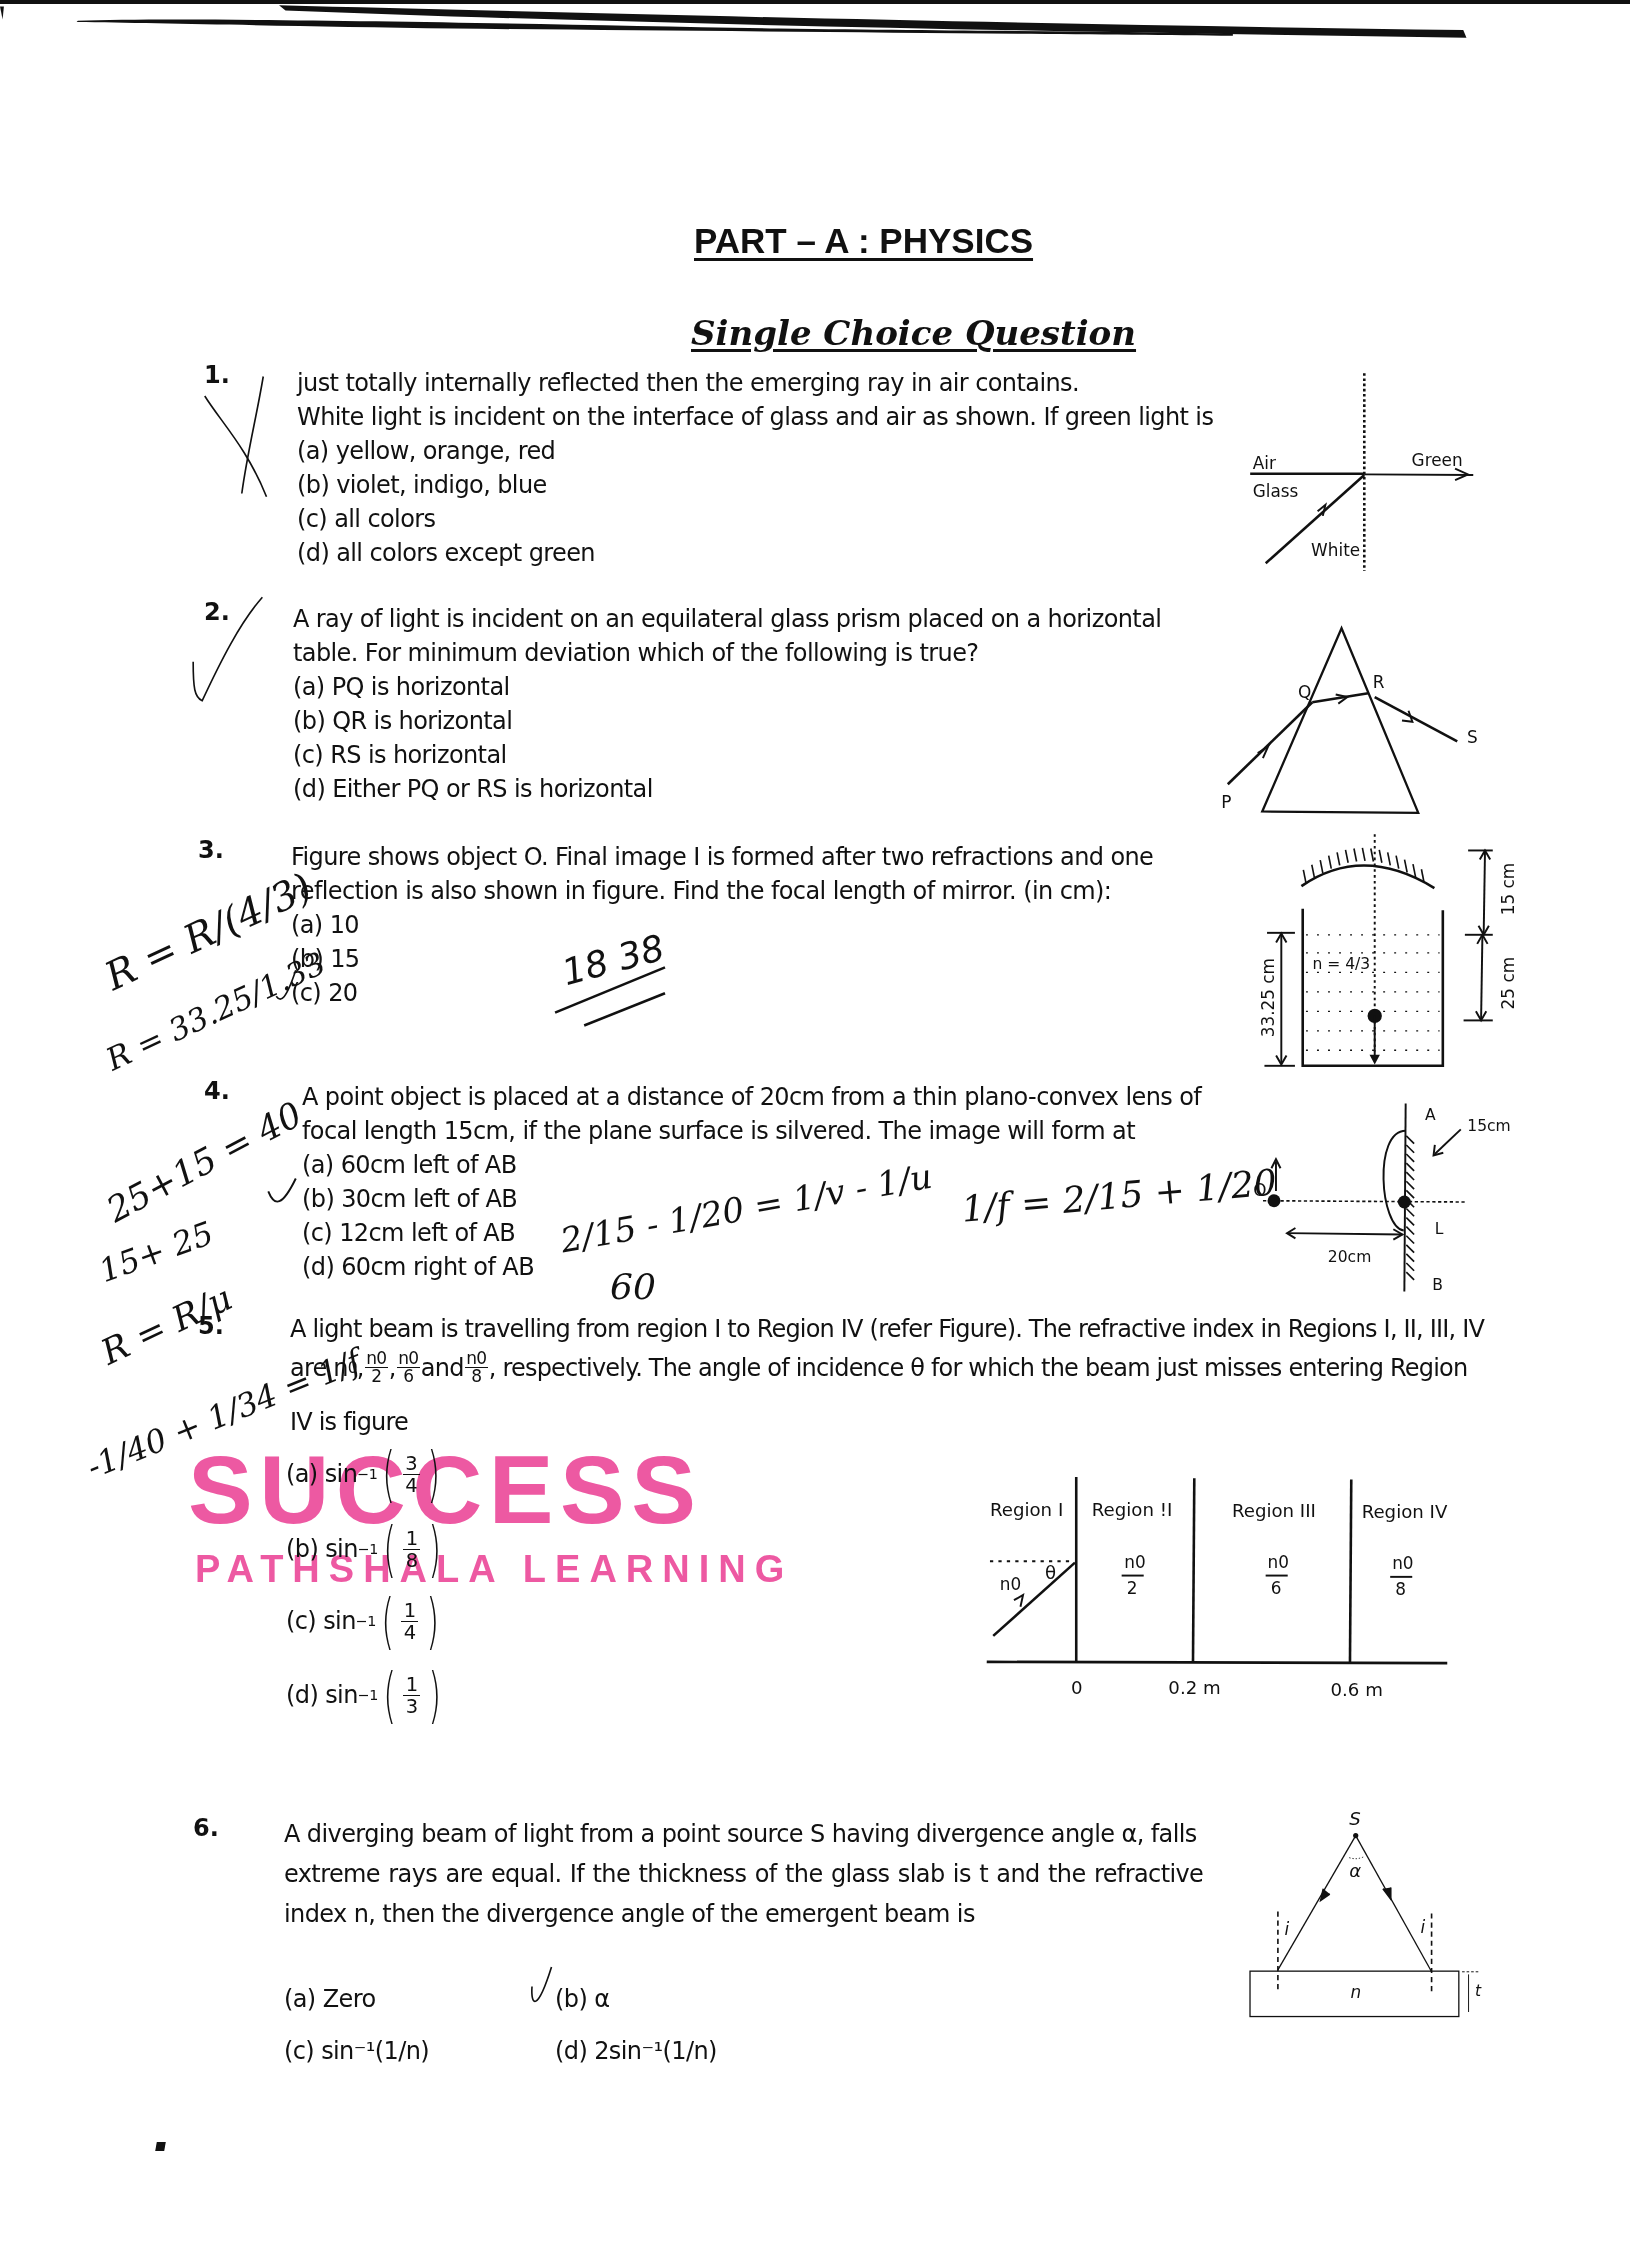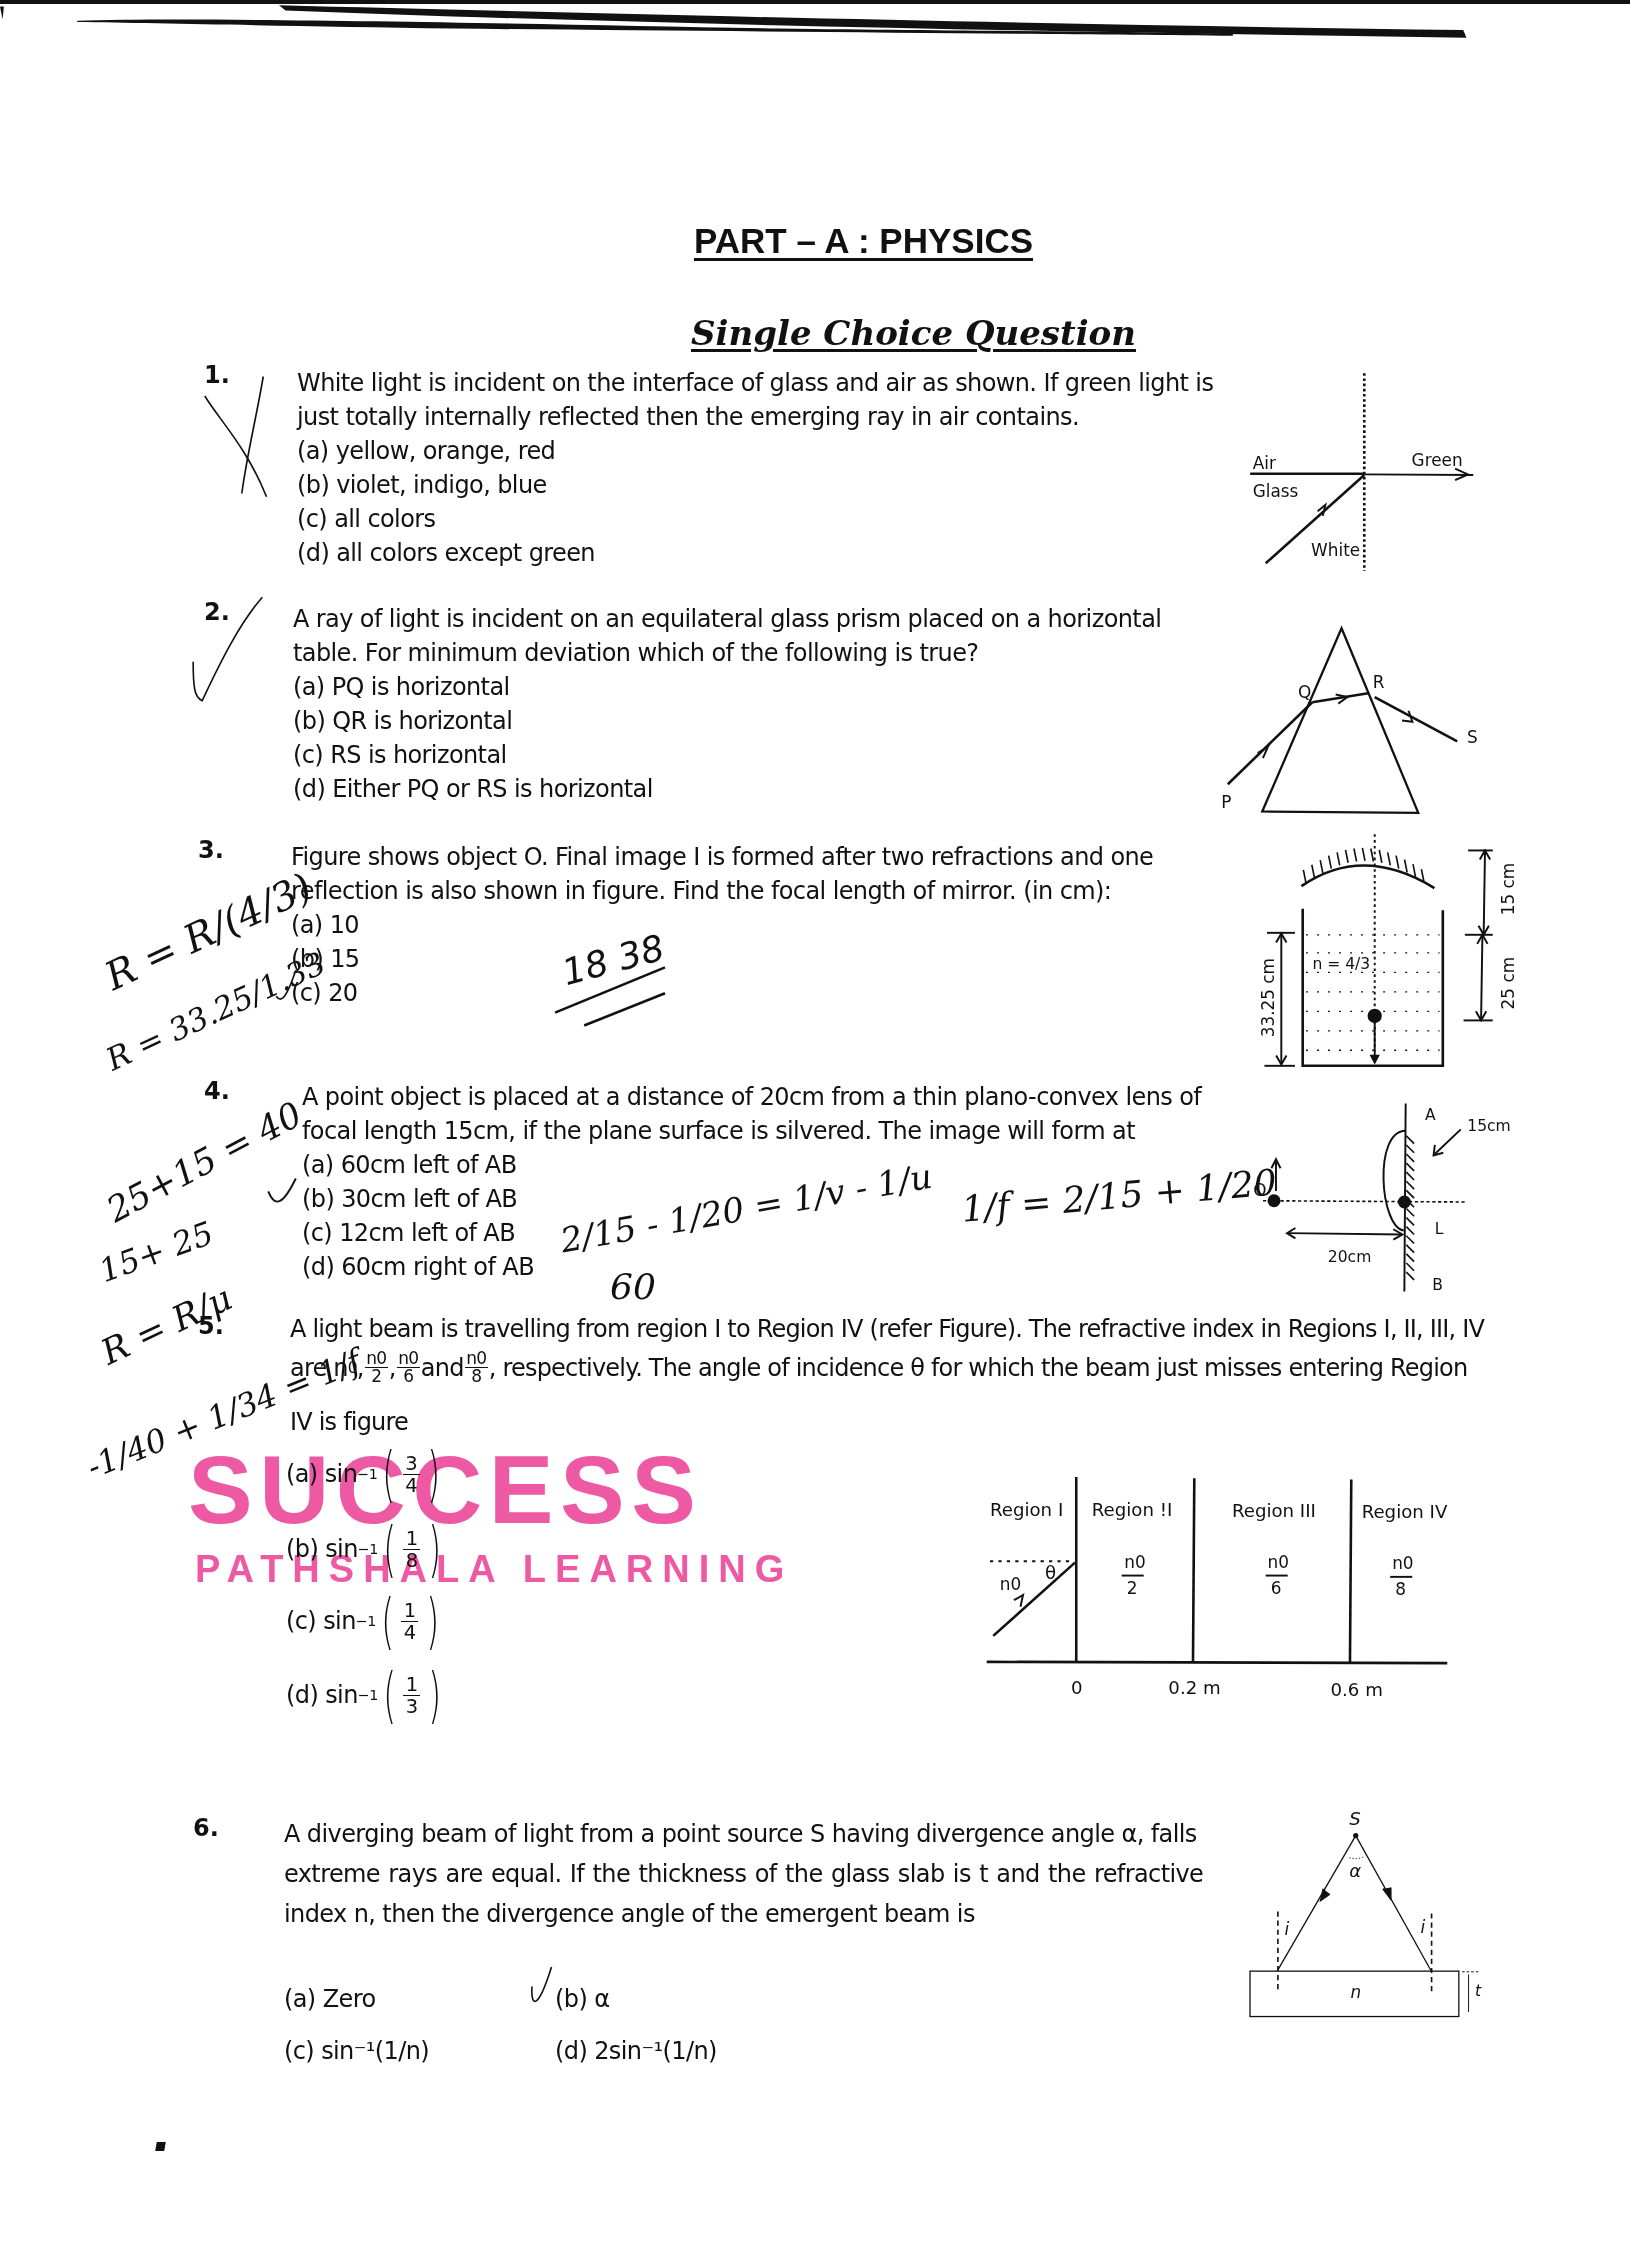--- a/index.html
+++ b/index.html
@@ -55,22 +55,22 @@
     <path d="M430,8 C900,20 1600,38 2255,46 L2260,58 C1700,50 1000,38 440,16 Z" fill="#111"></path>
     <path d="M120,32 C300,26 800,36 1200,44 C1500,48 1700,48 1900,52 L1900,55 C1600,52 1100,48 700,44 C450,40 250,36 118,34 Z" fill="#111"></path>
   </svg>
 </div>
 
 <div class="title">PART – A : PHYSICS</div>
 <div class="subtitle">Single Choice Question</div>
 
 <div class="qnum" style="left:204px; top:361px;">1.</div>
 <div class="qtext" style="left:297px; top:366px; width:935px;">
+  <span class="opt">just totally internally reflected then the emerging ray in air contains.</span>
   <span class="opt">White light is incident on the interface of glass and air as shown. If green light is</span>
-  <span class="opt">just totally internally reflected then the emerging ray in air contains.</span>
   <span class="opt">(a) yellow, orange, red</span>
   <span class="opt">(b) violet, indigo, blue</span>
   <span class="opt">(c) all colors</span>
   <span class="opt">(d) all colors except green</span>
 </div>
 
 <div class="fig" style="left:195px; top:370px; width:104px; height:130px;">
   <svg viewBox="0 0 160 200">
     <path d="M105,10 C95,70 80,130 72,190" stroke="#111" stroke-width="2.5" fill="none"></path>
     <path d="M15,40 C40,80 80,120 110,195" stroke="#111" stroke-width="2.5" fill="none"></path>

